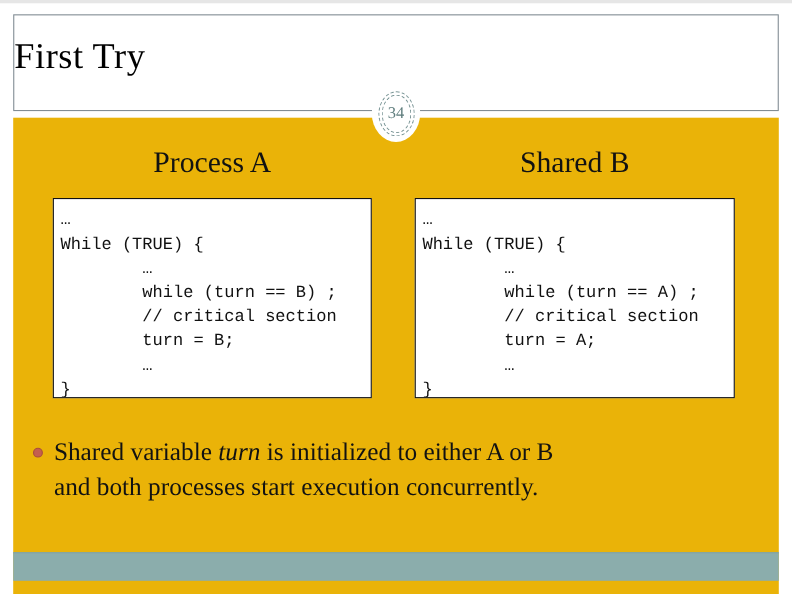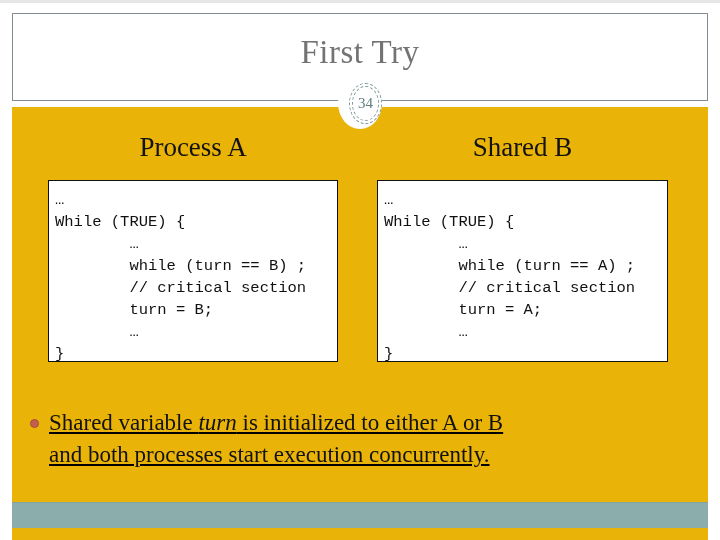--- a/index.html
+++ b/index.html
@@ -22,45 +22,44 @@
   .header-box {
     position: absolute; left: 12px; top: 13px;
     width: 694px; height: 86px;
     background: #ffffff;
     border: 1px solid #828d94;
     box-sizing: content-box;
     z-index: 1;
   }
   .title {
     margin: 0; padding-top: 20px;
-    text-align: center;
     font-size: 33px; font-weight: normal;
     letter-spacing: 0.5px;
-    color: #737373;
+    color: #000000;
     font-family: "Liberation Serif", serif;
   }
   .content {
     position: absolute; left: 12px; top: 107px;
     width: 696px; height: 438px;
     background: #eab308;
     z-index: 0;
   }
   .bottom-band {
     position: absolute; left: 12px; top: 502px;
     width: 696px; height: 26px;
     background: #8badac;
     border-top: 1px solid #82a3a2;
     box-sizing: border-box;
   }
   .badge {
     position: absolute; left: 338px; top: 77px;
     width: 44px; height: 52px;
     background: #ffffff;
     border-radius: 50%;
-    display: flex; align-items: center; justify-content: flex-end;
+    display: flex; align-items: center; justify-content: center;
     z-index: 3;
   }
   .badge-inner {
     width: 31px; height: 39px;
     border-radius: 50%;
     border: 1px dashed #7b9697;
     position: relative;
     display: flex; align-items: center; justify-content: center;
   }
   .badge-inner::before {
@@ -97,25 +96,24 @@
     font-size: 15.5px;
     line-height: 22px;
     color: #111111;
     white-space: pre;
     overflow: hidden;
   }
   .code-a { left: 36px;  width: 290px; }
   .code-b { left: 365px; width: 291px; }
   .bullet-row {
     position: absolute;
-    left: 18px; top: 300px;
+    left: 18px; top: 288px;
     width: 660px;
     display: flex;
     align-items: flex-start;
-    text-decoration: underline;
   }
   .bullet-dot {
     flex: 0 0 auto;
     width: 9px; height: 9px;
     margin: 12px 10px 0 0;
     border-radius: 50%;
     background: #c45f4e;
     border: 1px solid #a84c3e;
     box-sizing: border-box;
   }

